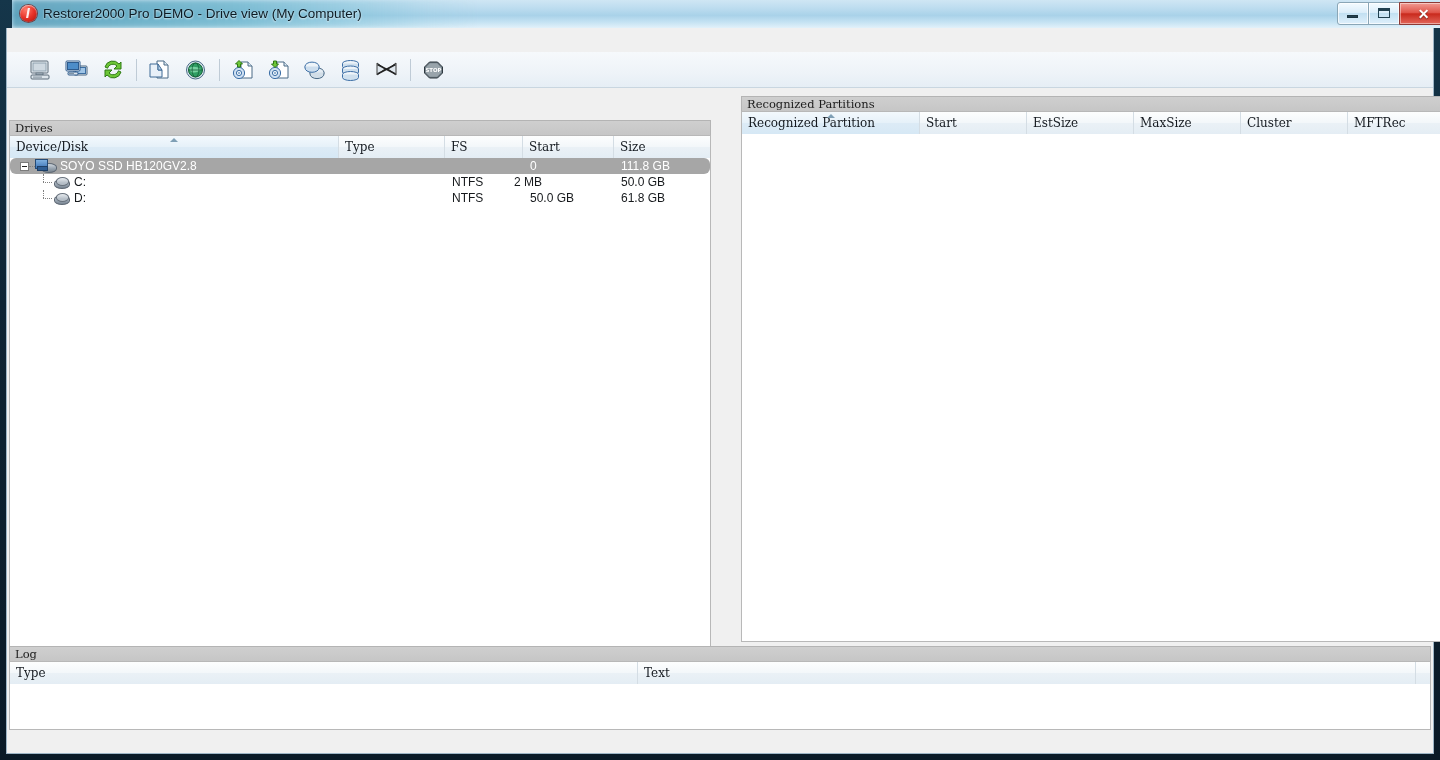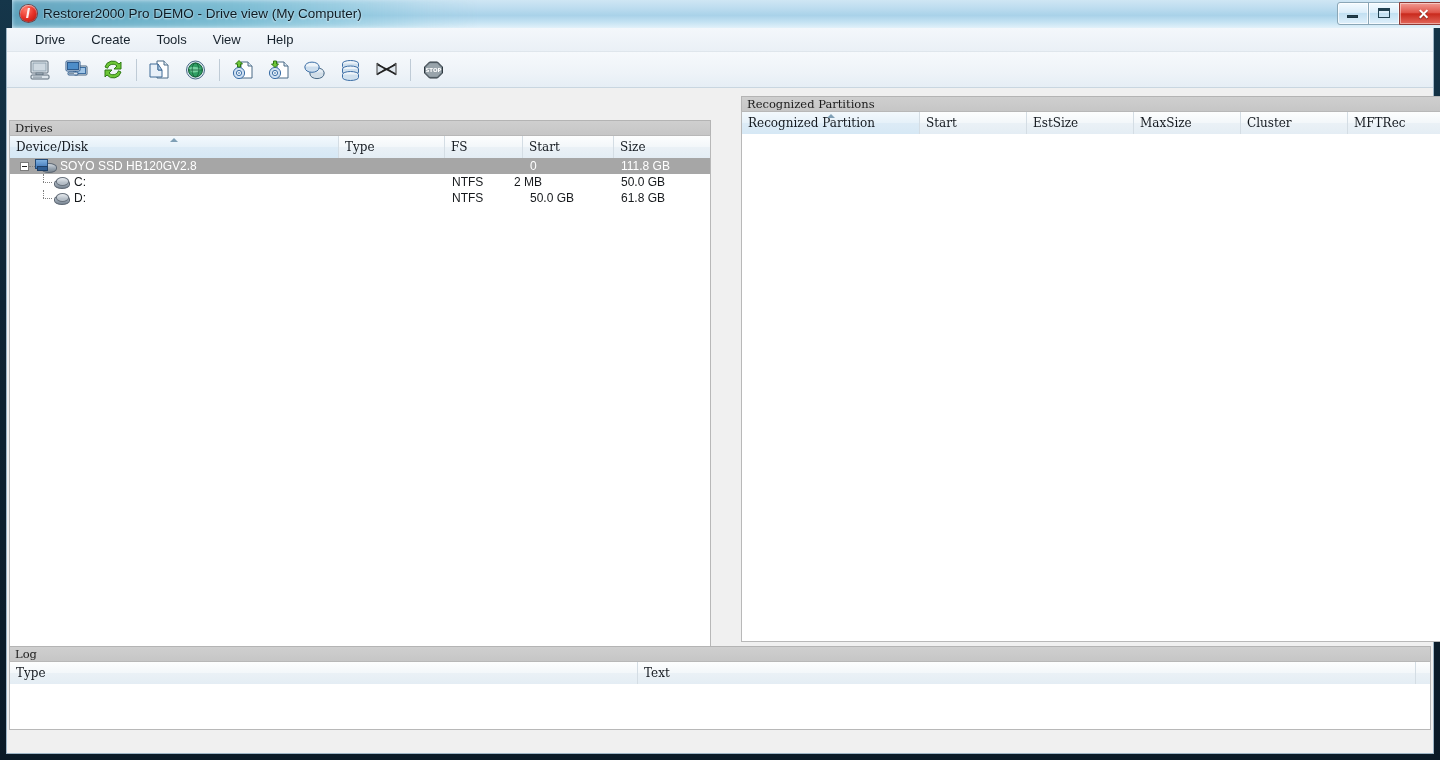--- a/index.html
+++ b/index.html
@@ -127,21 +127,21 @@
   .lv-col.sorted{
     background:linear-gradient(180deg,#f3f9fd 0%,#e6f1f9 48%,#dcebf6 52%,#d6e8f5 100%);
   }
   .sortarrow{
     position:absolute;top:2px;left:50%;margin-left:-4px;width:0;height:0;
     border-left:4px solid transparent;border-right:4px solid transparent;
     border-bottom:4px solid #7f9fb5;
   }
   .lv-body{position:absolute;left:0;right:0;top:22px;bottom:0;background:#fff;}
 
-  .row{height:16px;display:flex;align-items:center;position:relative;font-size:12px;color:#16191c;}
+  .row{height:16px;display:flex;align-items:center;position:relative;font-size:12px;color:#16191c;border-radius:6px;}
   .row.selected{background:#a6a6a6;color:#ffffff;}
   .cell{position:absolute;height:16px;line-height:16px;white-space:nowrap;overflow:hidden;}
 
   
   .expander{
     position:absolute;left:10px;top:4px;width:9px;height:9px;border:1px solid #7b7b7b;background:#fff;box-sizing:border-box;
   }
   .expander:before{content:"";position:absolute;left:1px;top:3px;width:5px;height:1px;background:#222;}
   .dotline-h{position:absolute;height:0;border-top:1px dotted #808080;}
   .dotline-v{position:absolute;width:0;border-left:1px dotted #808080;}
@@ -203,27 +203,20 @@
         <span class="gl-max"></span>
       </div>
       <div class="winbtn close">
         <span class="gl-close">✕</span>
       </div>
     </div>
   </div>
 
   <div class="client">
 
-    <div class="menubar">
-      <div class="menuitem">Drive</div>
-      <div class="menuitem">Create</div>
-      <div class="menuitem">Tools</div>
-      <div class="menuitem">View</div>
-      <div class="menuitem">Help</div>
-    </div>
 
     <div class="toolbar">
 
       <div class="tb">
         <span>
         <svg width="24" height="22" viewBox="0 0 24 22">
           <rect x="2" y="2" width="17" height="12" rx="1" fill="#e9eef2" stroke="#5a6b78"></rect>
           <rect x="4" y="4" width="13" height="8" fill="#cfd9e1" stroke="#8fa2b0"></rect>
           <rect x="7" y="14" width="7" height="2" fill="#b9c6d0" stroke="#6b7b88"></rect>
           <rect x="2" y="16" width="18" height="4" rx="1" fill="#dde5eb" stroke="#5a6b78"></rect>

